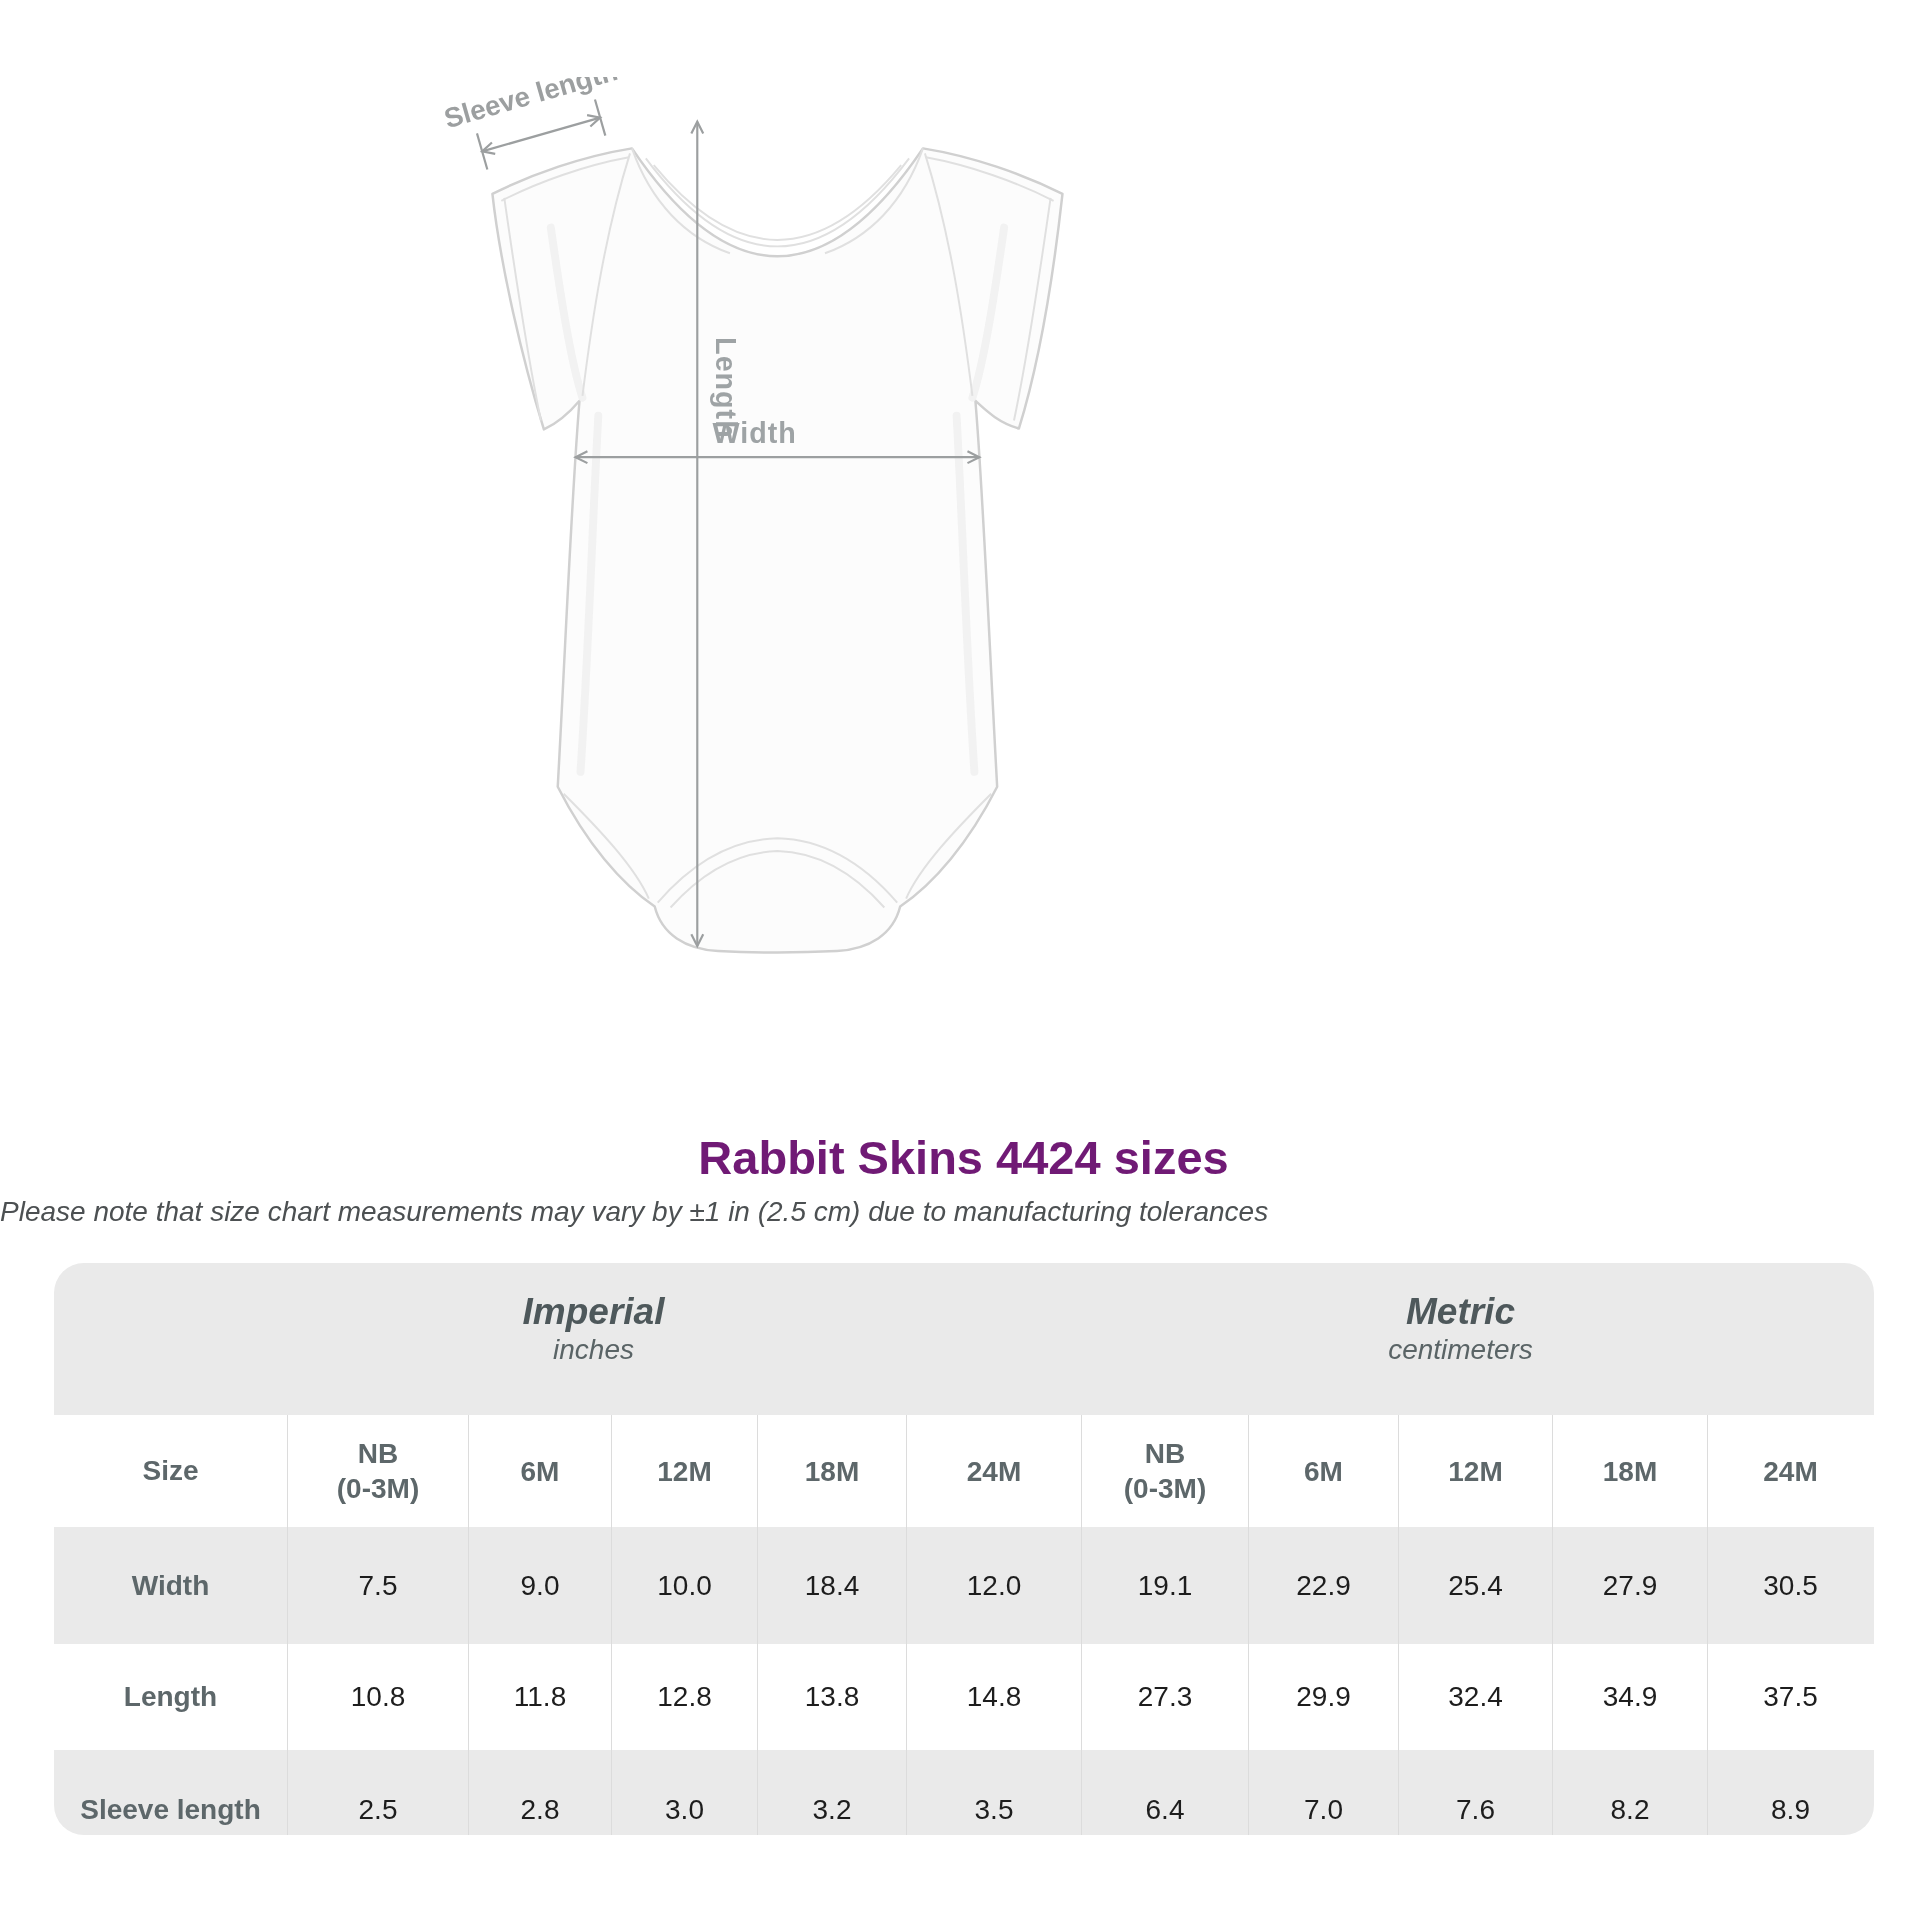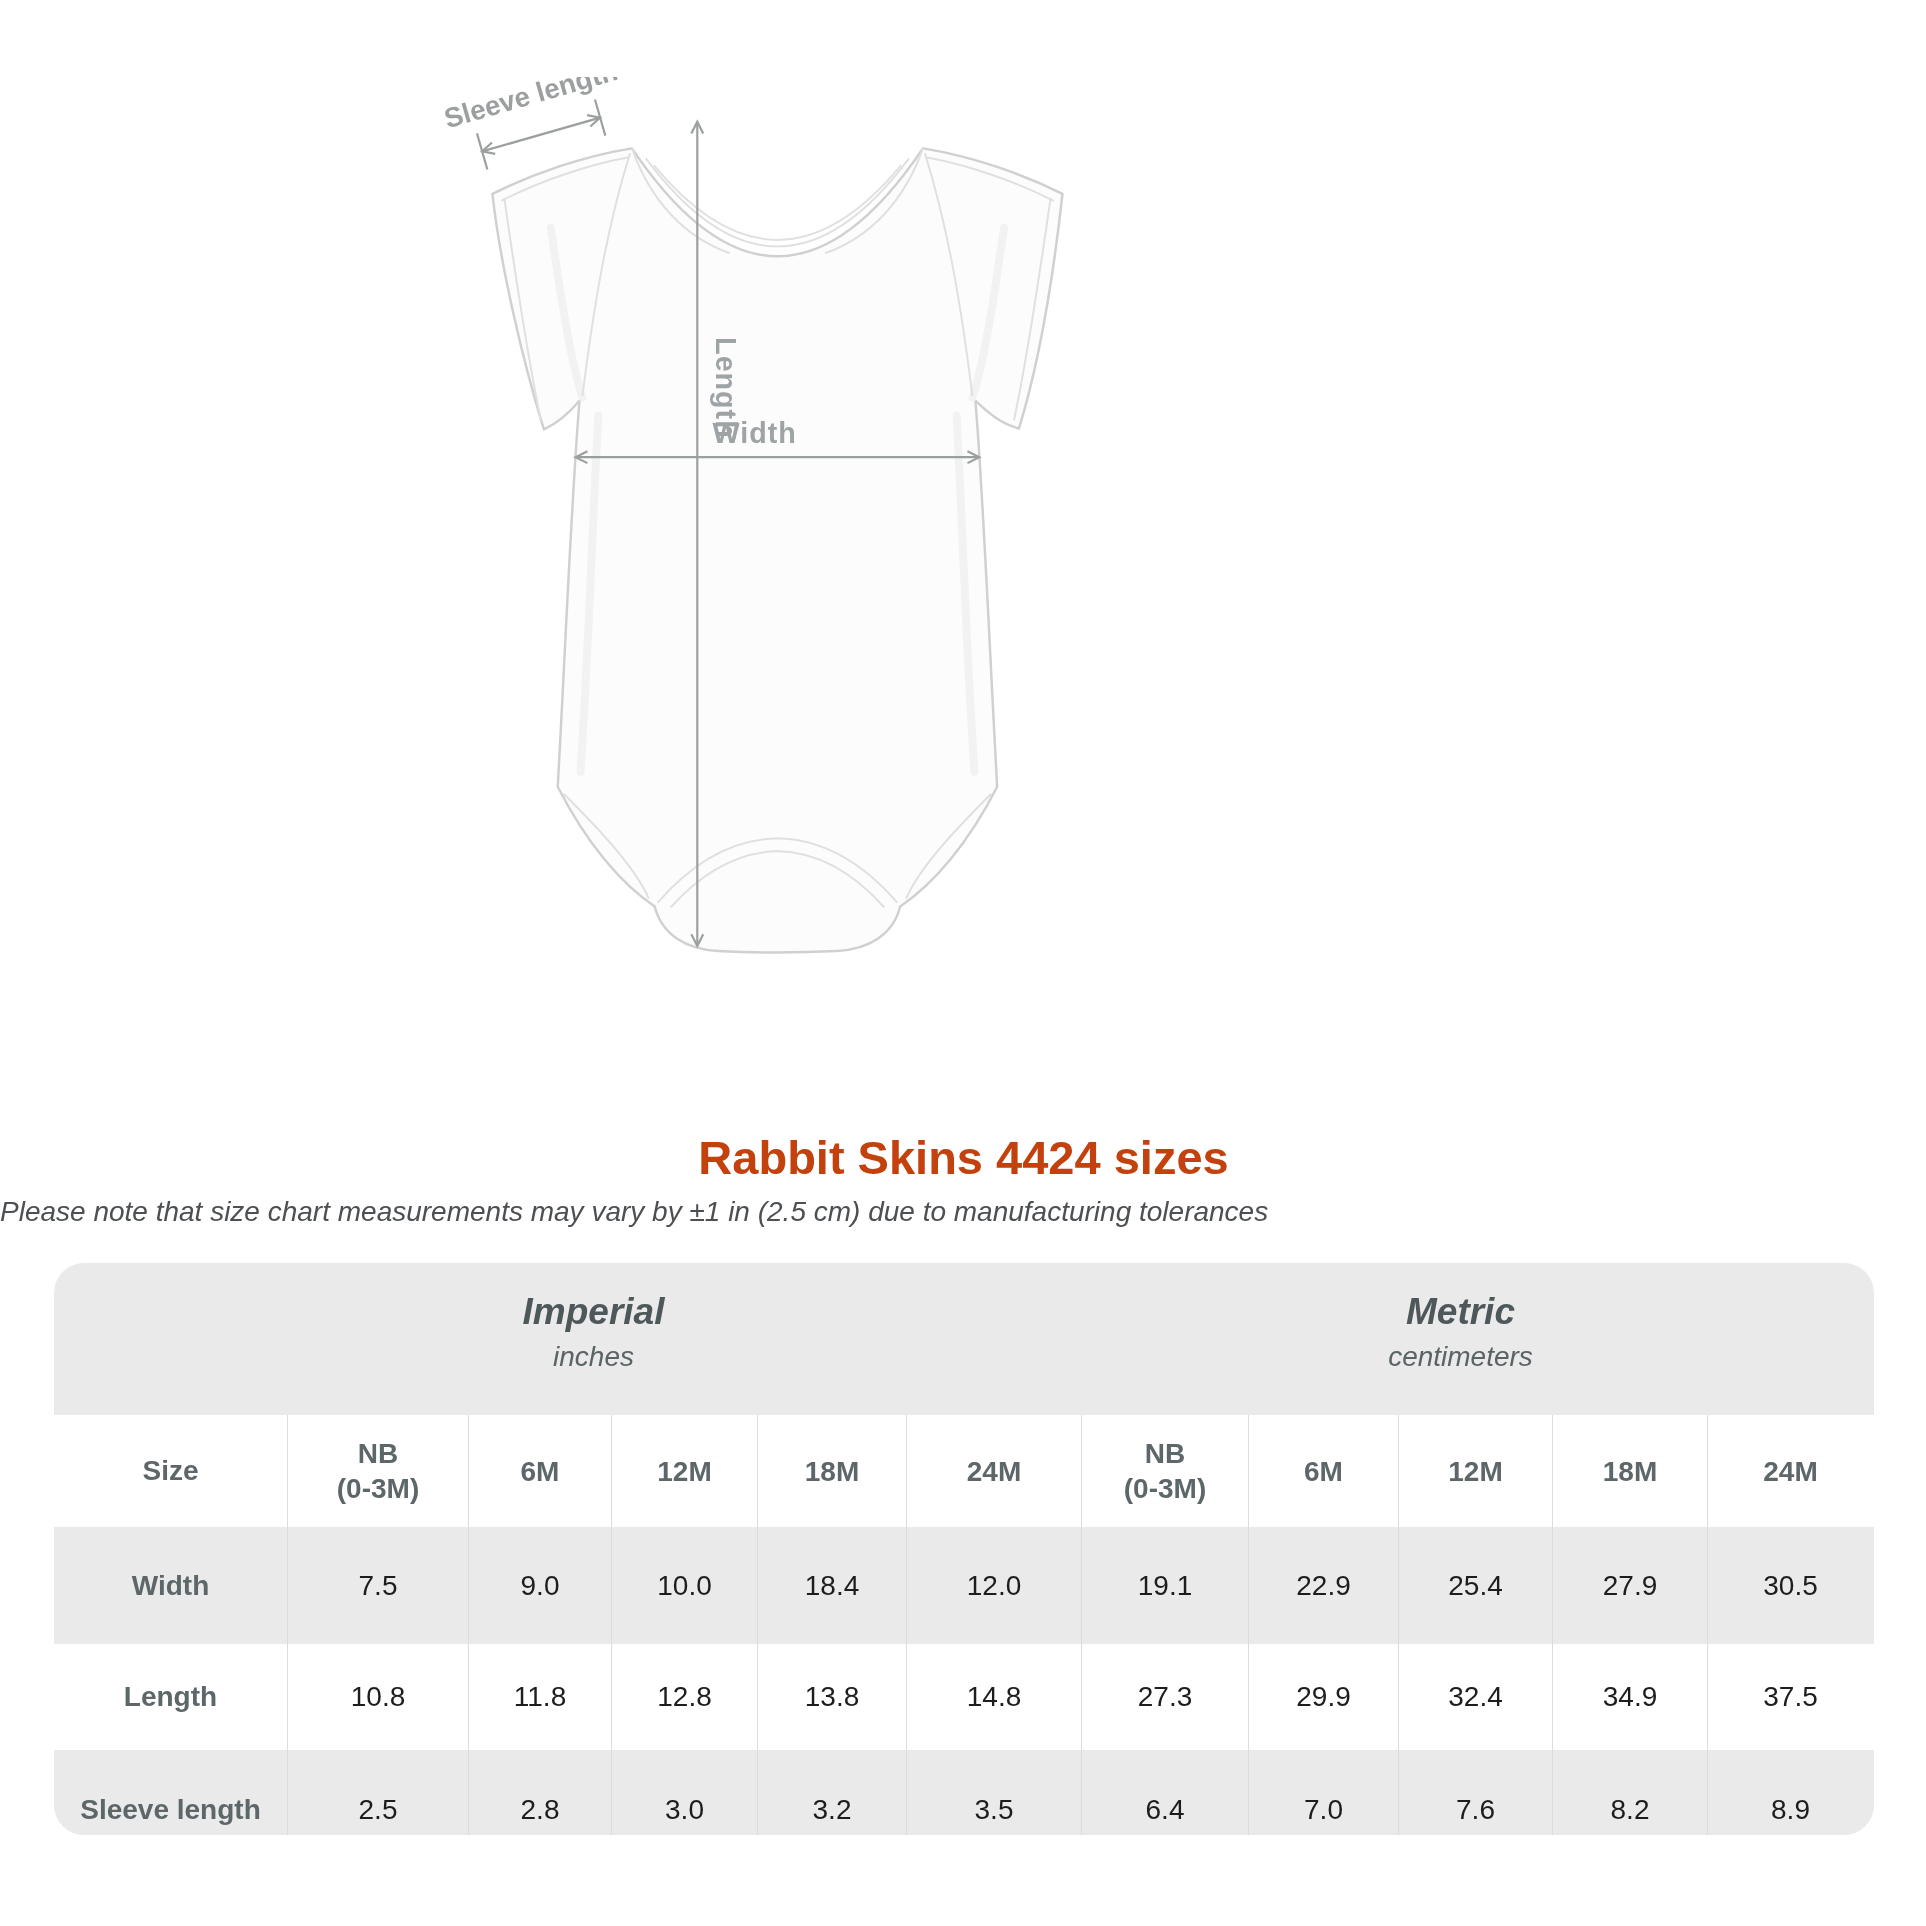--- a/index.html
+++ b/index.html
@@ -10,38 +10,38 @@
     position: relative;
   }
   .canvas { position: absolute; inset: 0; background: #ffffff; overflow: hidden; }
 
   
   .garment-svg { position: absolute; left: 436px; top: 77px; width: 673px; height: 891px; }
 
   
   .title {
     position: absolute; top: 1130px; left: 0; width: 100%;
-    text-align: center; font-size: 47px; font-weight: bold; color: #c2410c;
+    text-align: center; font-size: 47px; font-weight: bold; color: #701a75;
   }
   .subtitle {
     position: absolute; top: 1196px; left: 0; width: 100%;
     text-align: left; font-size: 28px; font-style: italic; color: #4c5052;
   }
 
   
   .panel {
     position: absolute; left: 54px; top: 1263px; width: 1820px; height: 572px;
     background: #ffffff; border-radius: 30px; overflow: hidden;
   }
   .band { position: relative; height: 152px; background: #eaeaea; }
   .band-group { position: absolute; top: 28px; width: 495px; text-align: center; }
   .band-group.imperial { left: 292px; }  
   .band-group.metric   { left: 1159px; } 
   .band-title { font-size: 37px; font-weight: bold; font-style: italic; color: #4e585b; }
-  .band-sub   { margin-top: 8px; font-size: 28px; font-style: italic; color: #5a6466; }
+  .band-sub   { margin-top: 1px; font-size: 28px; font-style: italic; color: #5a6466; }
 
   .row {
     display: grid;
     grid-template-columns: 233px 181px 143px 146px 149px 175px 167px 150px 154px 155px 166px;
   }
   .row.header-row { height: 112px; background: #ffffff; }
   .row.r-width    { height: 117px; background: #eaeaea; }
   .row.r-length   { height: 106px; background: #ffffff; }
   .row.r-sleeve   { height: 119px; background: #eaeaea; }
 

